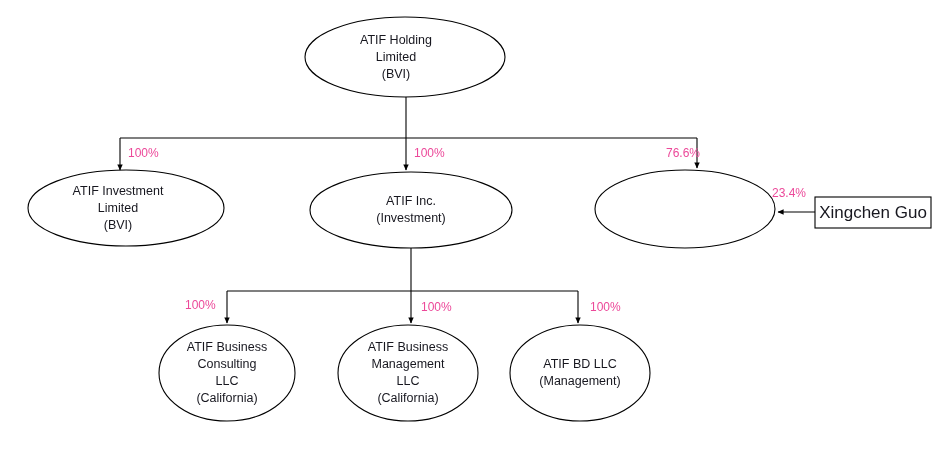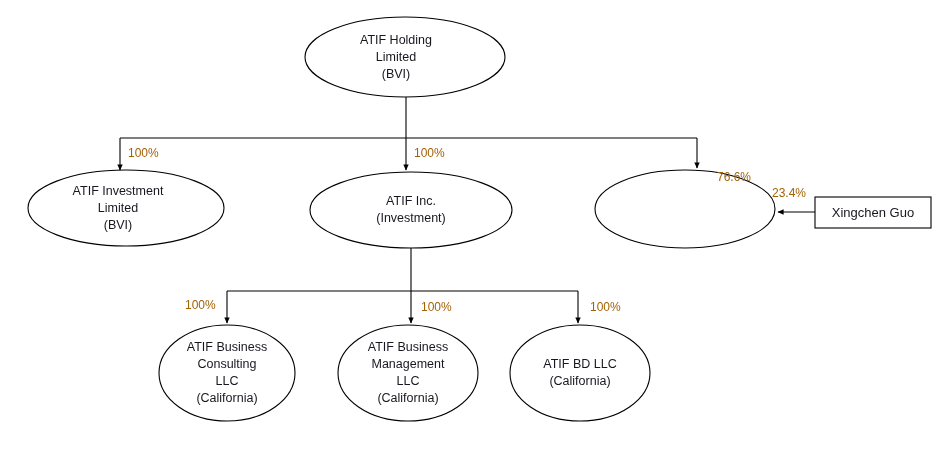--- a/index.html
+++ b/index.html
@@ -35,32 +35,32 @@
     line-height: 17px;
     white-space: pre-line;
     pointer-events: none;
     display: flex;
     align-items: center;
     justify-content: center;
     flex-direction: column;
   }
   .edge-label {
     position: absolute;
-    color: #a16207;
+    color: #ec4899;
     font-family: "Liberation Sans", sans-serif;
     font-size: 12px;
     line-height: 14px;
     white-space: nowrap;
   }
   .box-label {
     position: absolute;
     text-align: center;
     color: #17171f;
     font-family: "Liberation Sans", sans-serif;
-    font-size: 13px;
+    font-size: 17px;
     line-height: 16px;
     display: flex;
     align-items: center;
     justify-content: center;
   }
 </style>
 </head>
 <body>
 
 <div id="chart-root">
@@ -129,27 +129,27 @@
 Consulting
 LLC
 (California)</div>
 
   <div class="node-label" style="left:338px; top:325px; width:140px; height:96px;">ATIF Business
 Management
 LLC
 (California)</div>
 
   <div class="node-label" style="left:510px; top:325px; width:140px; height:96px;">ATIF BD LLC
-(California)</div>
+(Management)</div>
 
   <div class="edge-label" style="left:128px; top:146px;">100%</div>
 
   <div class="edge-label" style="left:414px; top:146px;">100%</div>
 
-  <div class="edge-label" style="left:717px; top:146px;margin-top:24px;">76.6%</div>
+  <div class="edge-label" style="left:666px; top:146px;">76.6%</div>
 
   <div class="edge-label" style="left:772px; top:186px;">23.4%</div>
 
   <div class="edge-label" style="left:185px; top:298px;">100%</div>
 
   <div class="edge-label" style="left:421px; top:300px;">100%</div>
 
   <div class="edge-label" style="left:590px; top:300px;">100%</div>
 
 </div>

